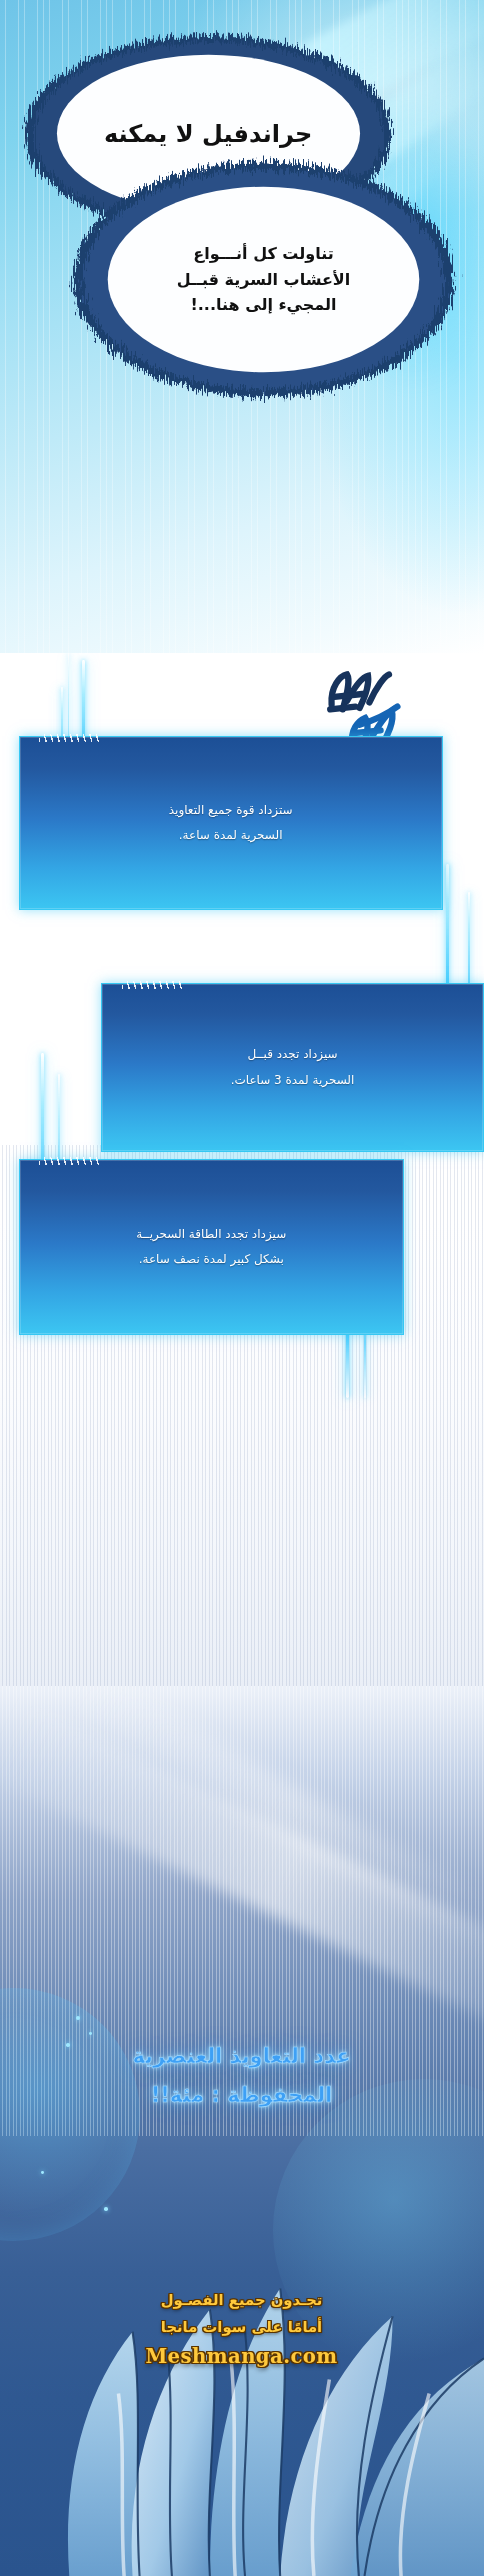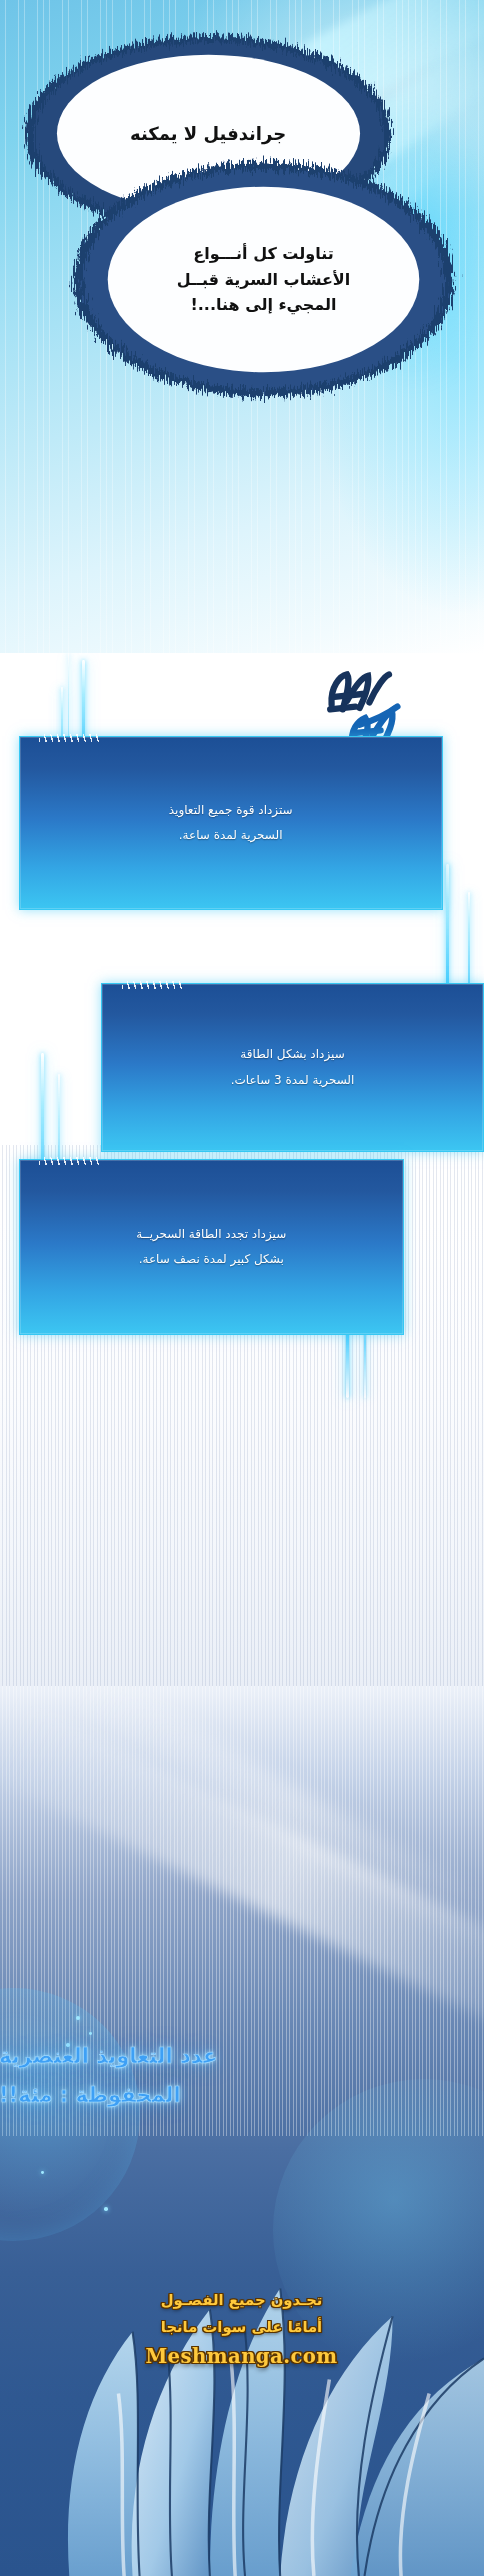--- a/index.html
+++ b/index.html
@@ -55,21 +55,21 @@
   .bubble-text {
     position:absolute; inset:0;
     display:flex; flex-direction:column; align-items:center; justify-content:center;
     text-align:center; color:#111111; direction:rtl;
     font-family:"DejaVu Sans", sans-serif;
     font-weight:700; line-height:1.5;
     padding:0 14%;
   }
 
   #bubble1 { left:5.6px;  top:28px;  width:407px; height:211px; }
-  #bubble1 .bubble-text { font-size:18px; letter-spacing:0.1px; }
+  #bubble1 .bubble-text { font-size:24px; letter-spacing:0.1px; }
   #bubble2 { left:54px; top:153px; width:421px; height:253px; }
   #bubble2 .bubble-text { font-size:16px; line-height:1.6; }
 
   
   .panel2 {
     position:absolute; left:0; top:653px; width:485px; height:1033px;
     background:linear-gradient(180deg,#ffffff 0%, #ffffff 55%, #fbfcfe 72%, #f3f6fb 88%, #eaeff7 100%);
     overflow:hidden;
   }
   .panel2 .fine-lines {
@@ -160,21 +160,21 @@
     background:radial-gradient(circle at 40% 40%, rgba(120,220,255,.30), rgba(40,120,200,0) 64%);
   }
   .spark { position:absolute; border-radius:50%; background:#9fe8ff; box-shadow:0 0 5.6px #7fdcff; }
 
   
   .strands { position:absolute; left:0; bottom:0; width:485px; height:393px; }
   .strands svg { width:100%; height:100%; display:block; }
 
   
   .neon-title {
-    position:absolute; left:0; width:485px; text-align:left;
+    position:absolute; left:0; width:485px; text-align:center;
     direction:rtl; font-family:"DejaVu Sans", sans-serif;
     font-weight:700; font-size:21px; line-height:1.85;
     color:#3ea0f5;
     -webkit-text-stroke:0.7px #9fd8ff;
     text-shadow:
       0 0 4.2px rgba(180,235,255,.95),
       0 0 11.2px rgba(110,200,255,.85),
       0 0 21px rgba(70,170,255,.6);
     letter-spacing:0.7px;
   }
@@ -295,21 +295,21 @@
         </g>
       </svg>
     </div>
 
     <div class="sysbox" id="sysbox1">
       <span class="line">ستزداد قوة جميع التعاويذ</span>
       <span class="line">السحرية لمدة ساعة.</span>
     </div>
 
     <div class="sysbox" id="sysbox2">
-      <span class="line">سيزداد بشكل الطاقة</span>
+      <span class="line">سيزداد تجدد قبــل</span>
       <span class="line">السحرية لمدة 3 ساعات.</span>
     </div>
 
     <div class="sysbox" id="sysbox3">
       <span class="line">سيزداد تجدد الطاقة السحريــة</span>
       <span class="line">بشكل كبير لمدة نصف ساعة.</span>
     </div>
   </div>
 
   <div class="panel3">

